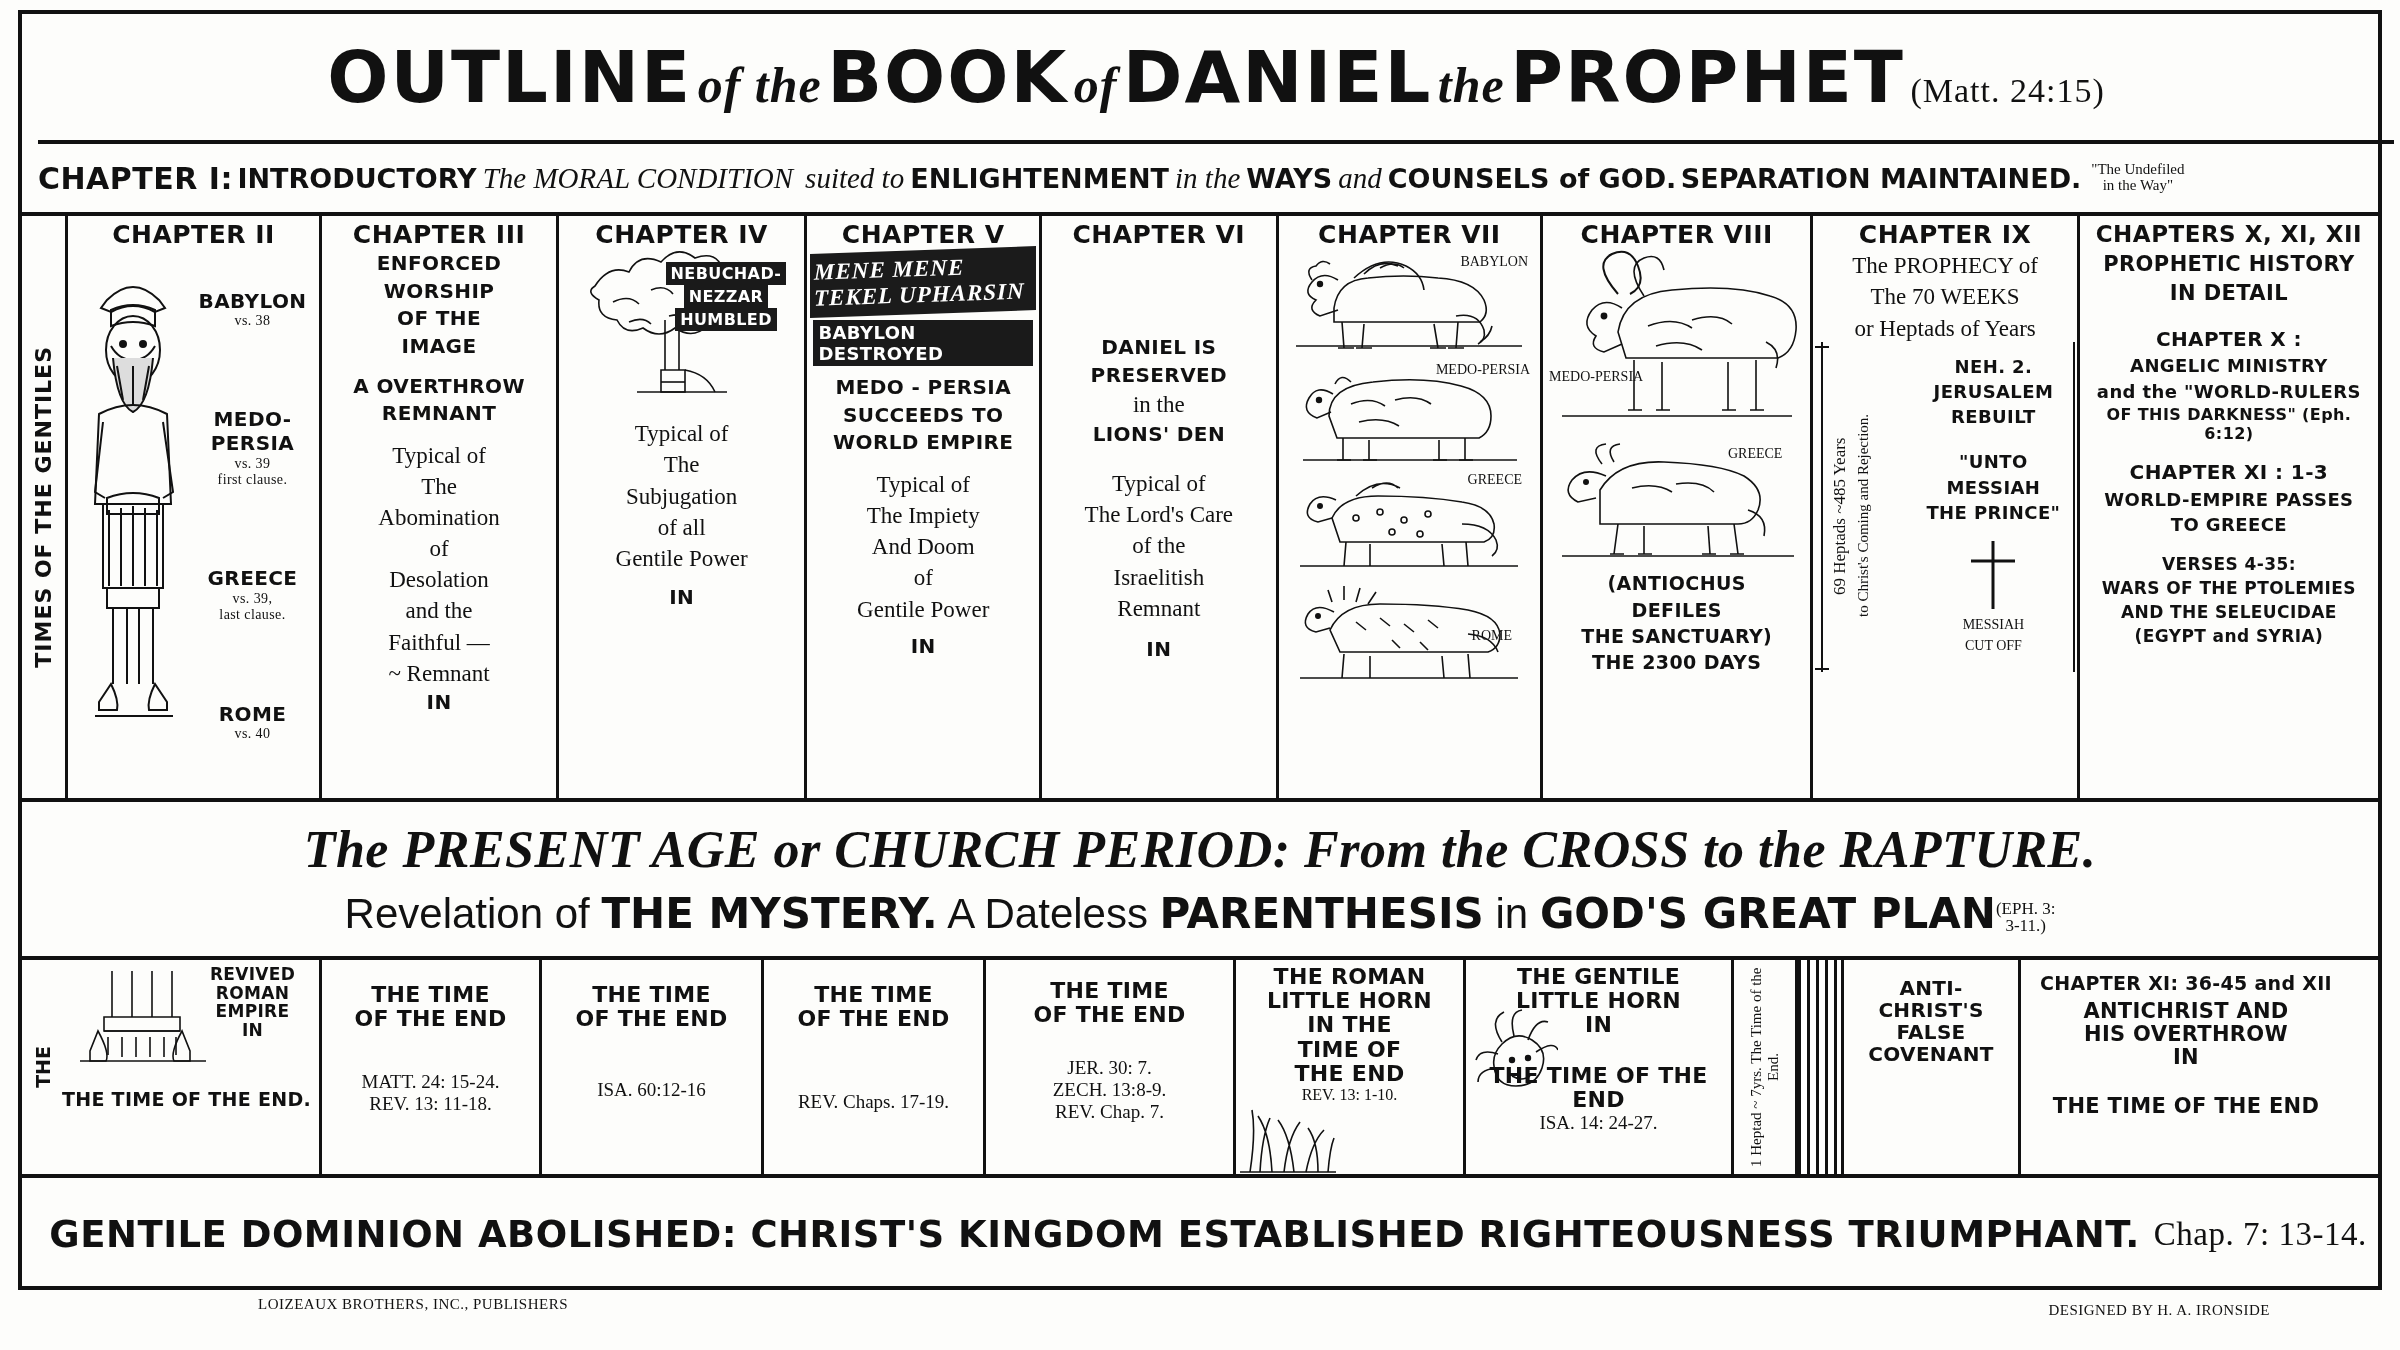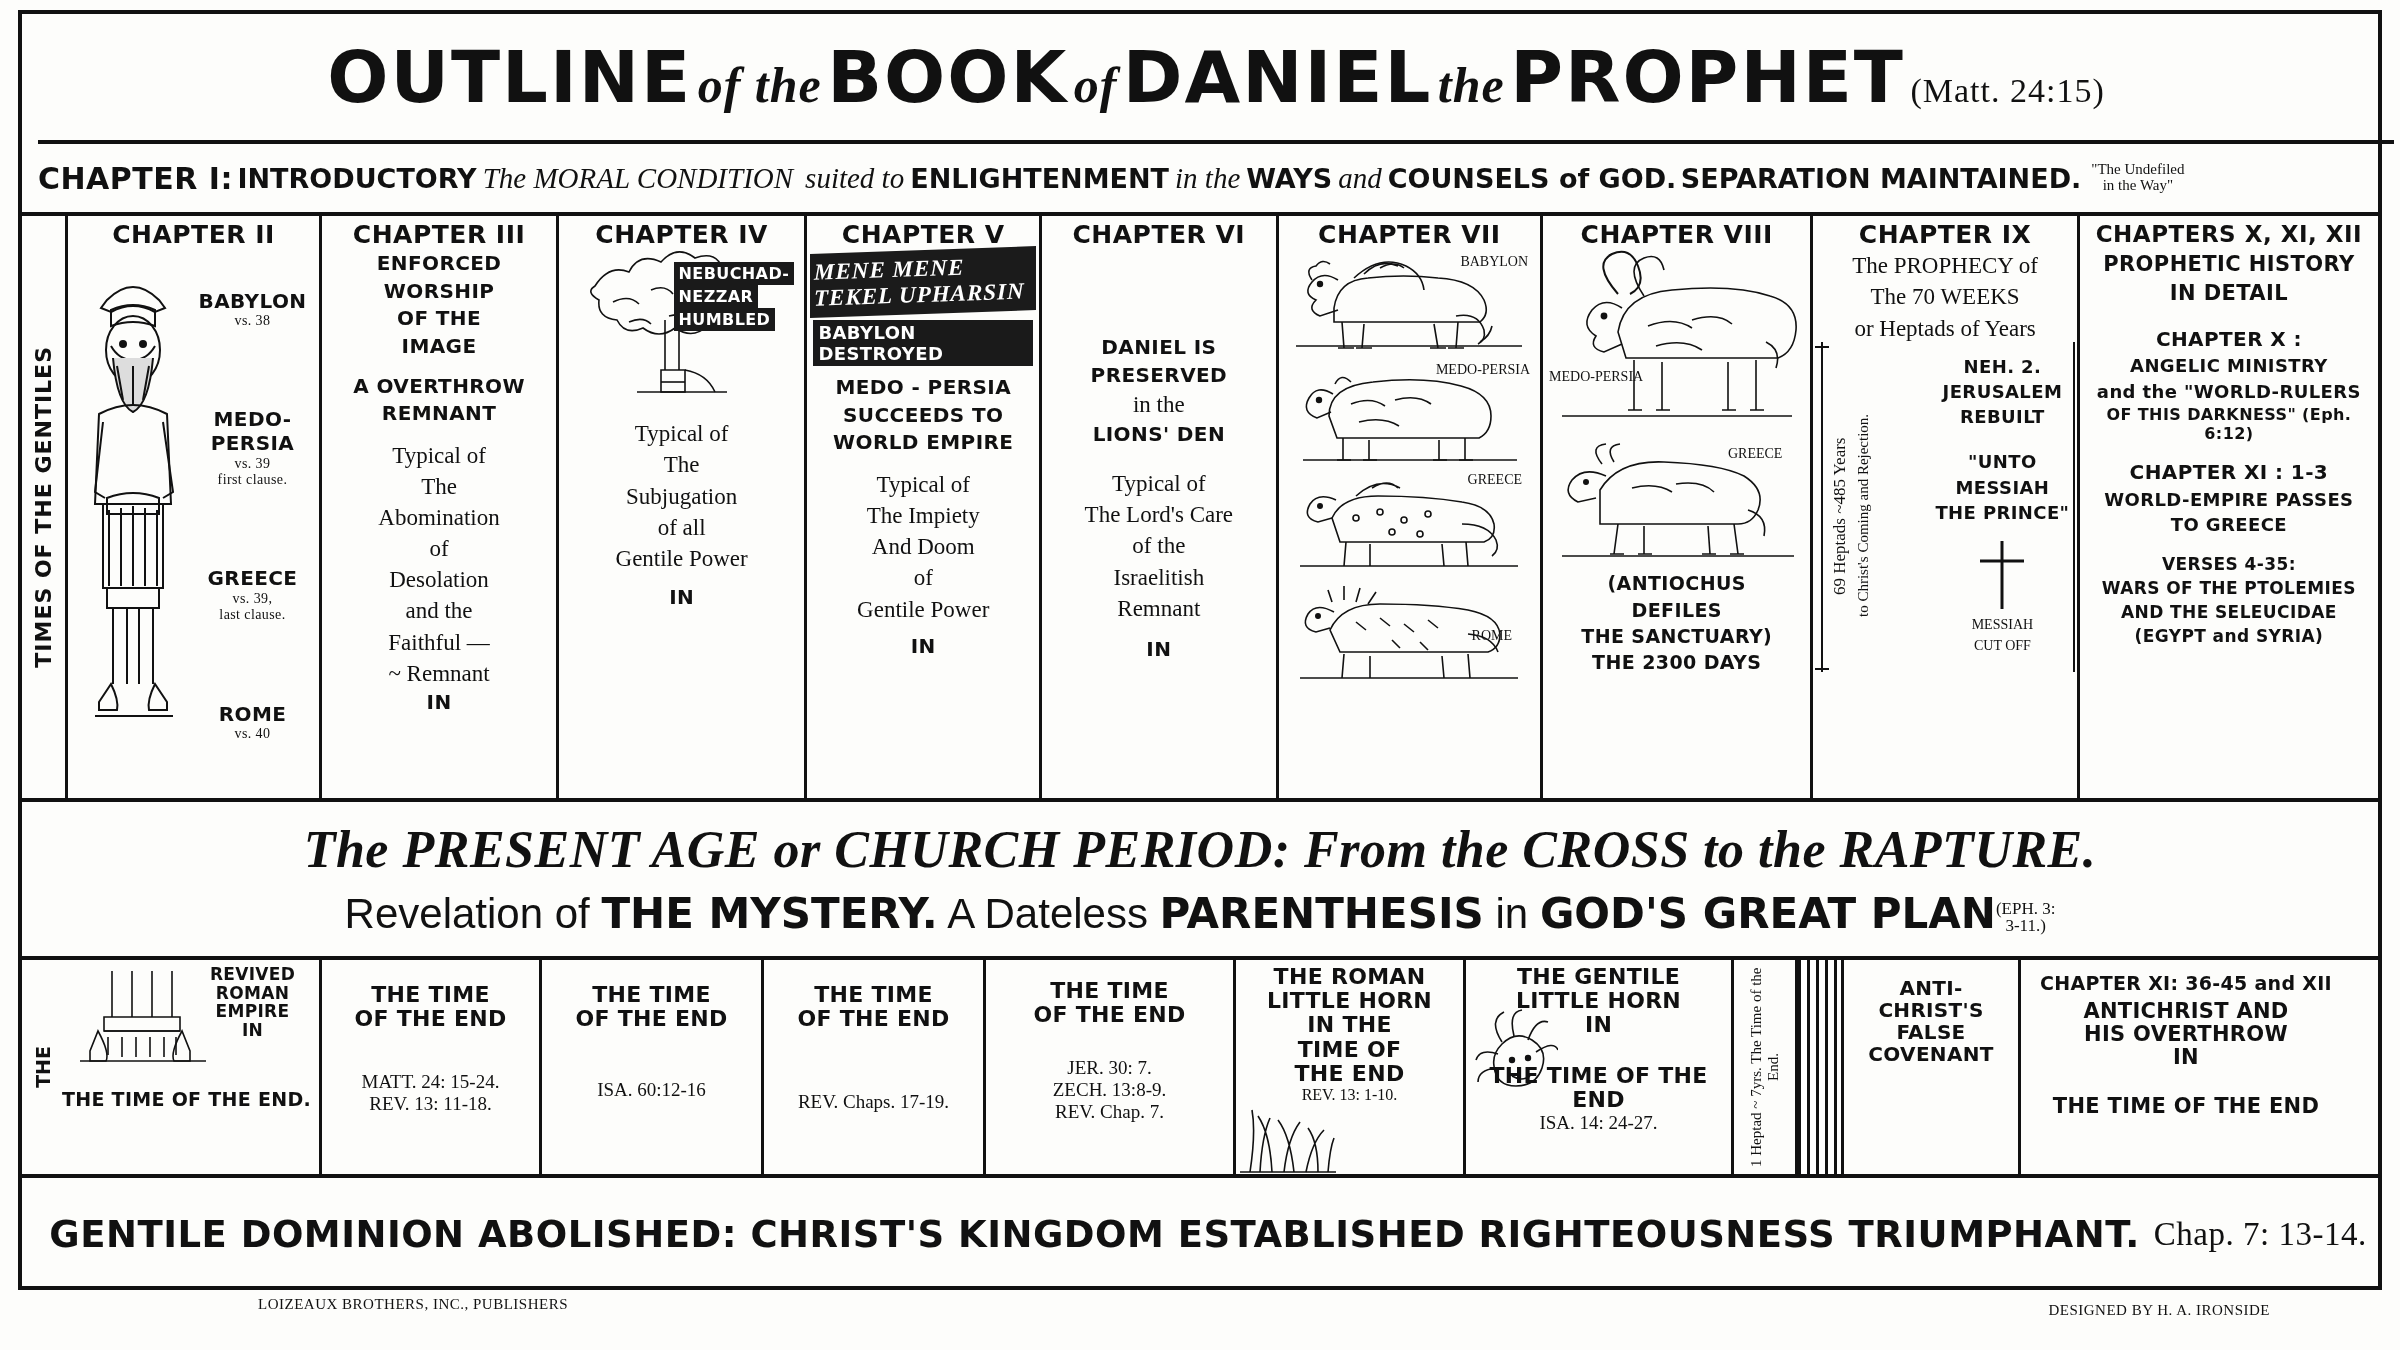--- a/index.html
+++ b/index.html
@@ -180,21 +180,21 @@
             <g fill="none" stroke="#111" stroke-width="1.6">
               <path d="M18 36 q14 -22 34 -14 q10 -20 32 -10 q16 -18 34 -4 q22 -8 28 12 q18 6 12 24 q12 12 -4 22 q-6 16 -24 10 q-14 14 -32 2 q-16 12 -32 0 q-18 8 -26 -8 q-20 -2 -18 -20 q-14 -8 -4 -14z"></path>
               <path d="M36 52 q16 -8 26 2 M74 40 q14 -6 22 4 M112 38 q14 -4 20 6 M140 54 q12 -2 14 10 M52 72 q14 -6 22 2 M92 66 q16 -4 22 6"></path>
               <path d="M88 70 l0 50 M102 70 l0 50"></path>
               <path d="M84 120 l24 0 0 22 -24 0z"></path>
               <path d="M84 132 l24 0"></path>
               <path d="M60 142 l90 0"></path>
               <path d="M108 120 q22 4 30 22"></path>
             </g>
           </svg>
-          <div style="position:absolute;right:4px;top:14px;text-align:left;">
+          <div style="position:absolute;right:12px;top:14px;text-align:center;">
             <div class="banner-blk">NEBUCHAD-</div><br>
             <div class="banner-blk">NEZZAR</div><br>
             <div class="banner-blk">HUMBLED</div>
           </div>
         </div>
         <div class="ctext" style="margin-top:22px">Typical of</div>
         <div class="ctext">The</div>
         <div class="ctext">Subjugation</div>
         <div class="ctext">of all</div>
         <div class="ctext">Gentile Power</div>
@@ -354,21 +354,21 @@
         <div class="chead">CHAPTER IX</div>
         <div class="ctext">The PROPHECY of</div>
         <div class="ctext">The 70 WEEKS</div>
         <div class="ctext">or Heptads of Years</div>
         <div style="position:relative;width:100%;flex:1;">
           <div style="position:absolute;left:6px;top:0;width:2px;height:330px;background:#111;"></div>
           <div style="position:absolute;left:0;top:4px;width:14px;height:2px;background:#111;"></div>
           <div style="position:absolute;left:0;top:326px;width:14px;height:2px;background:#111;"></div>
           <div class="rot-lab" style="position:absolute;left:16px;top:36px;height:276px;">69 Heptads ~485 Years</div>
           <div class="rot-lab" style="position:absolute;left:40px;top:30px;height:286px;font-size:15px">to Christ's Coming and Rejection.</div>
-          <div style="position:absolute;left:112px;top:10px;width:150px;text-align:center;">
+          <div style="position:absolute;left:103px;top:10px;width:150px;text-align:center;">
             <div class="ctext sc" style="font-size:18px">NEH. 2.</div>
             <div class="ctext sc" style="font-size:18px">JERUSALEM</div>
             <div class="ctext sc" style="font-size:18px">REBUILT</div>
             <div class="ctext sc" style="font-size:18px;margin-top:24px">"UNTO</div>
             <div class="ctext sc" style="font-size:18px">MESSIAH</div>
             <div class="ctext sc" style="font-size:18px">THE PRINCE"</div>
             <svg class="fig" width="60" height="76" viewBox="0 0 60 76" style="margin-top:14px">
               <g stroke="#111" stroke-width="3" fill="none">
                 <path d="M30 4 l0 68"></path>
                   <path d="M8 24 l44 0"></path>

